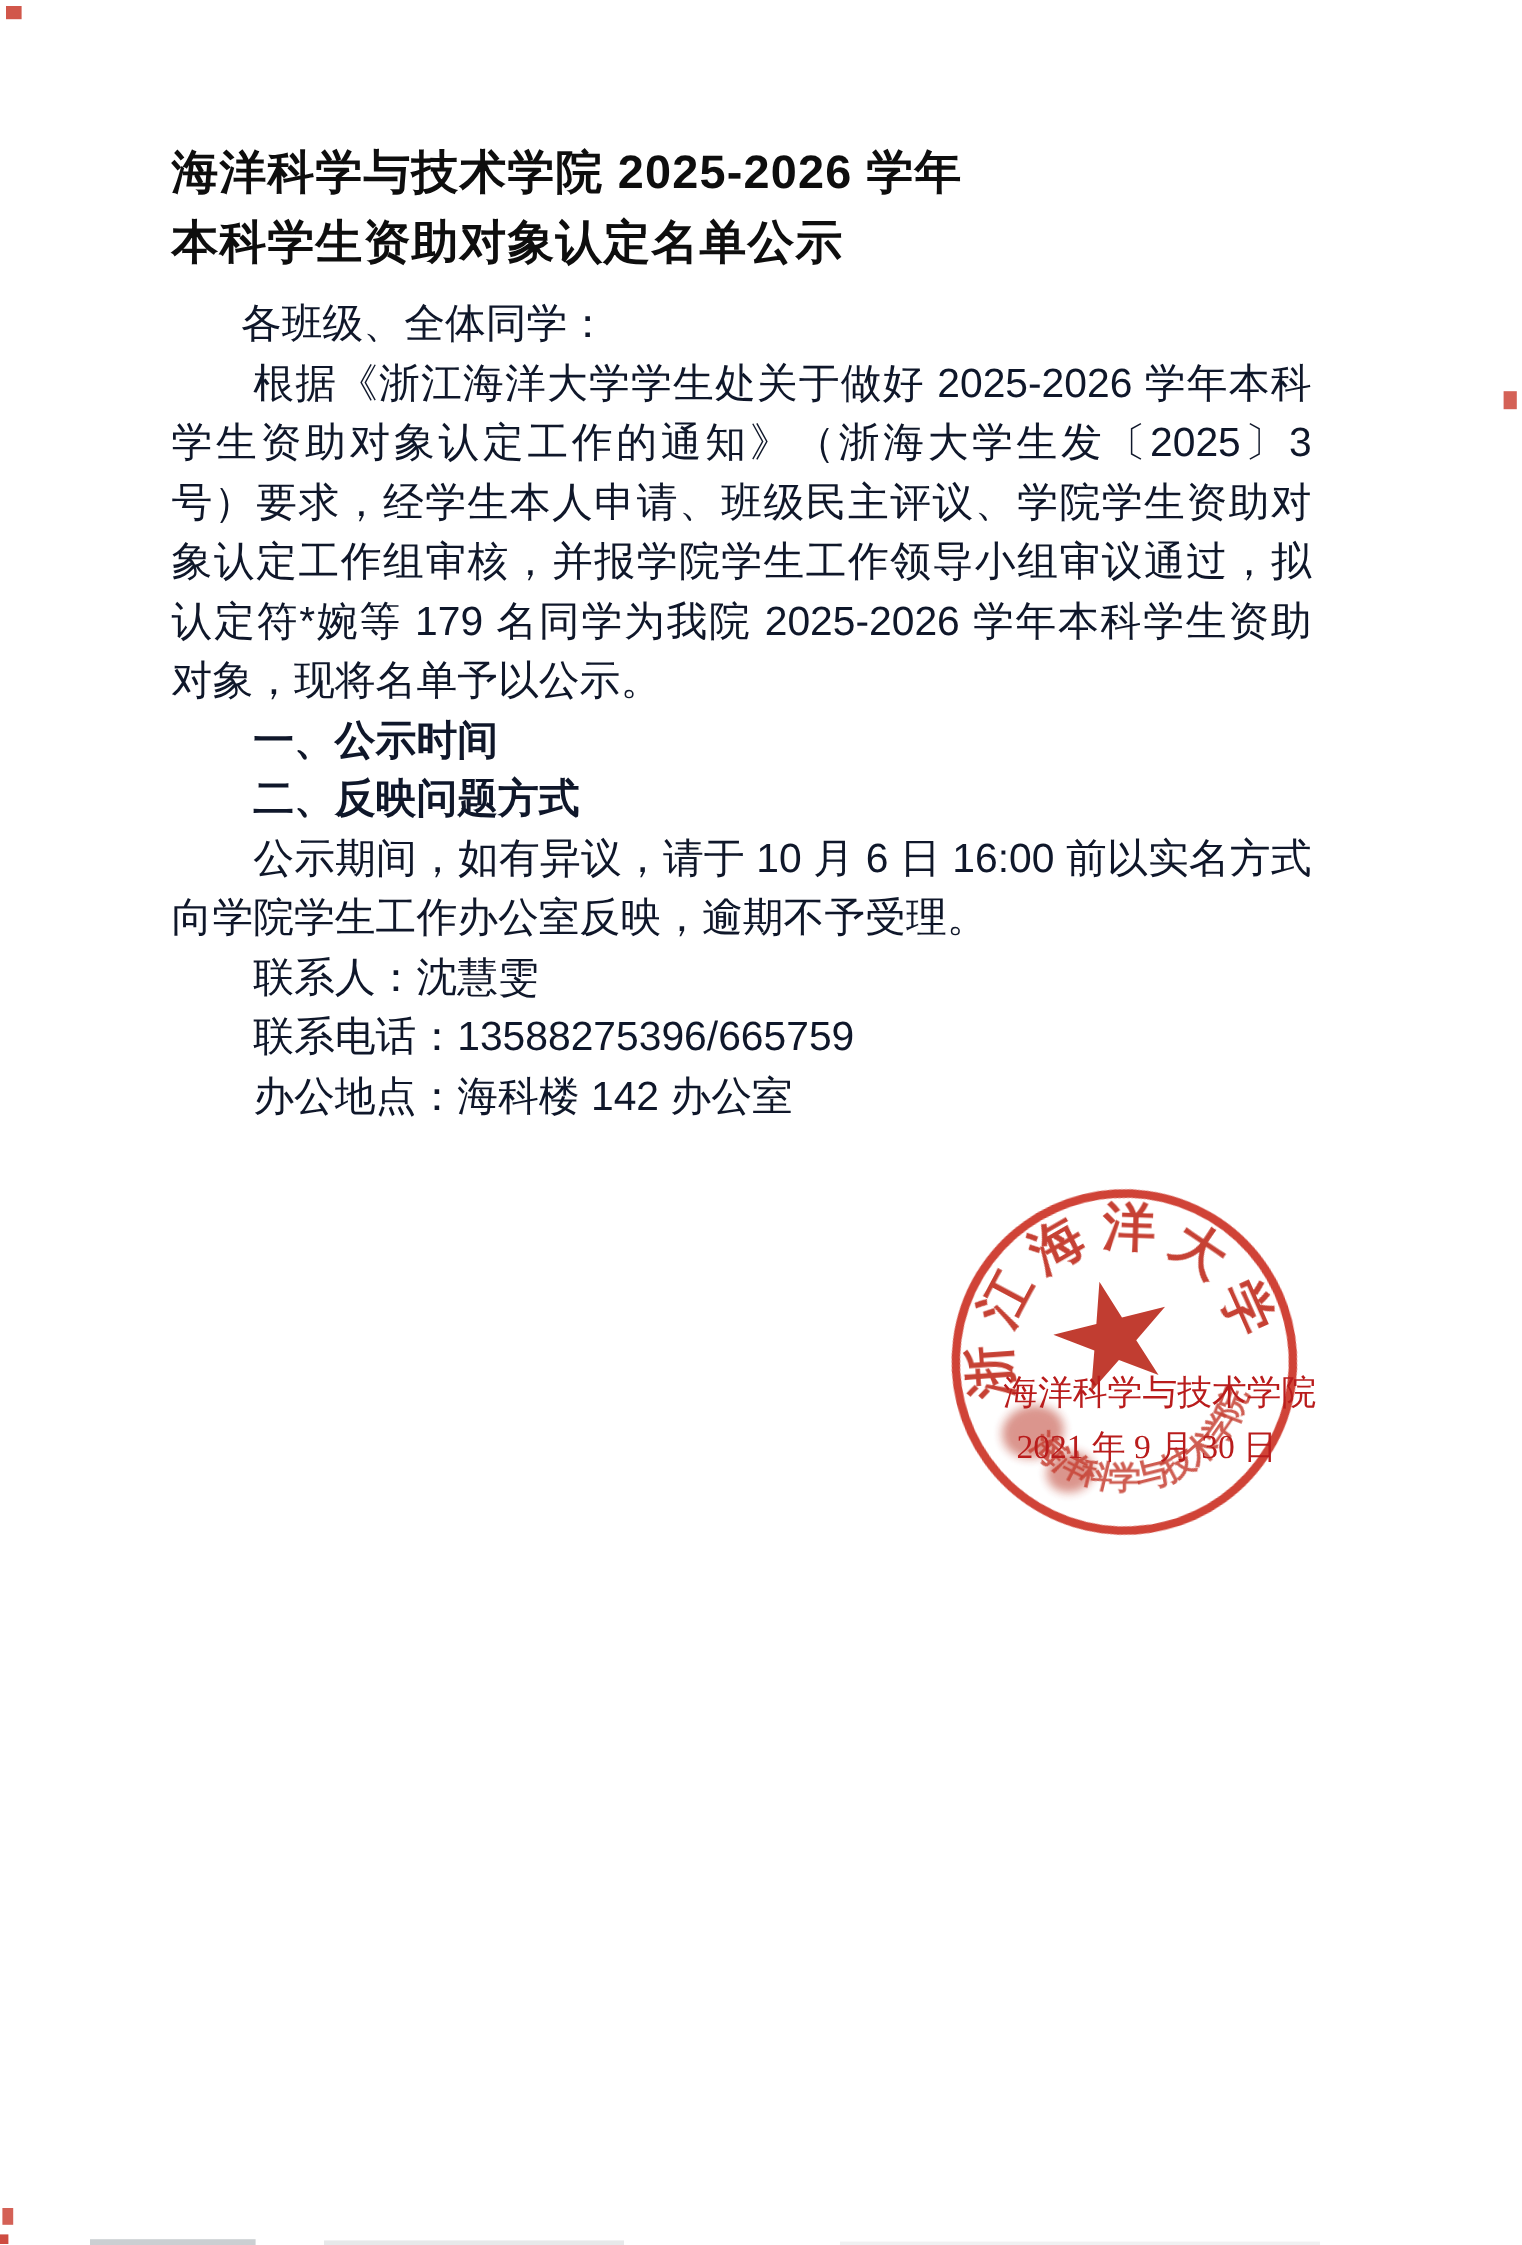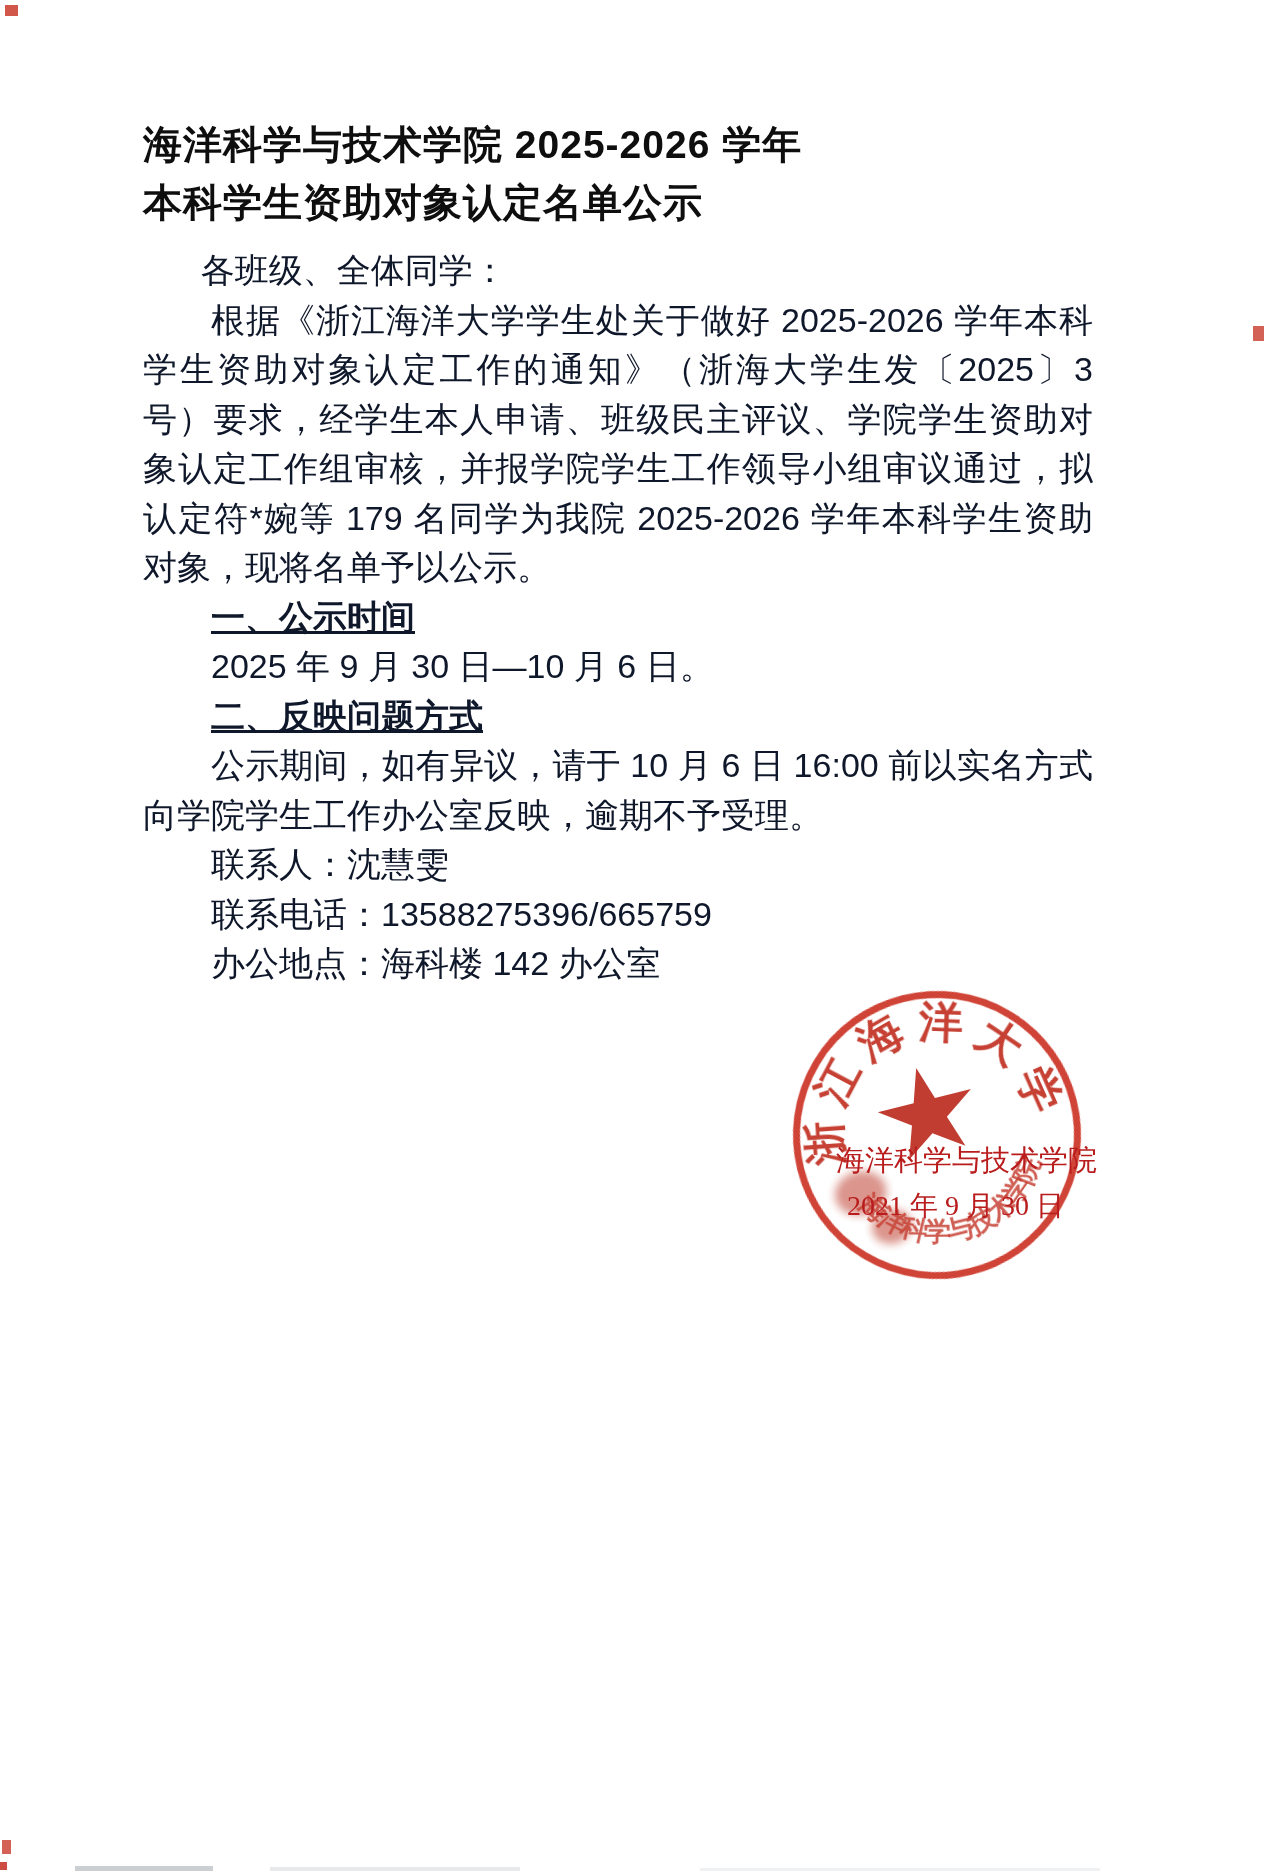--- a/index.html
+++ b/index.html
@@ -9,21 +9,21 @@
     font-family:"Liberation Sans","DejaVu Sans",sans-serif;
   }
   .doc{position:absolute;left:143px;top:116px;width:950px;}
   .title{
     font-size:39px;font-weight:700;text-align:left;line-height:58px;
     margin:0;letter-spacing:1px;color:#0e0e0e;
   }
   .bodytext{margin:0;font-size:34px;line-height:49.5px;text-align:justify;color:#0f172a;}
   .first-gap{margin-top:14px;}
   .indent{text-indent:2em;}
-  .bold{font-weight:700;text-decoration:underline;}
+  .bold{font-weight:700;}
   
   .stamp{
     position:absolute;left:793px;top:991px;width:288px;height:288px;
     transform:rotate(-14deg);opacity:.93;
   }
   .stamp-ring{
     position:absolute;inset:0;border:7px solid #cd3528;border-radius:50%;
     box-sizing:border-box;filter:blur(.4px);
   }
   .stamp-star{
@@ -59,21 +59,20 @@
 <body>
 
 <div class="doc">
   <h1 class="title">海洋科学与技术学院 2025-2026 学年</h1>
   <h1 class="title">本科学生资助对象认定名单公示</h1>
 
   <p class="bodytext first-gap" style="text-indent:1.7em">各班级、全体同学：</p>
   <p class="bodytext indent">根据《浙江海洋大学学生处关于做好 2025-2026 学年本科学生资助对象认定工作的通知》（浙海大学生发〔2025〕3 号）要求，经学生本人申请、班级民主评议、学院学生资助对象认定工作组审核，并报学院学生工作领导小组审议通过，拟认定符*婉等 179 名同学为我院 2025-2026 学年本科学生资助对象，现将名单予以公示。</p>
 
   <p class="bodytext indent bold">一、公示时间</p>
-  <p class="bodytext indent">2025 年 9 月 30 日—10 月 6 日。</p>
 
   <p class="bodytext indent bold">二、反映问题方式</p>
   <p class="bodytext indent">公示期间，如有异议，请于 10 月 6 日 16:00 前以实名方式向学院学生工作办公室反映，逾期不予受理。</p>
 
   <p class="bodytext indent">联系人：沈慧雯</p>
   <p class="bodytext indent">联系电话：13588275396/665759</p>
   <p class="bodytext indent">办公地点：海科楼 142 办公室</p>
 </div>
 
 <div class="stamp">

